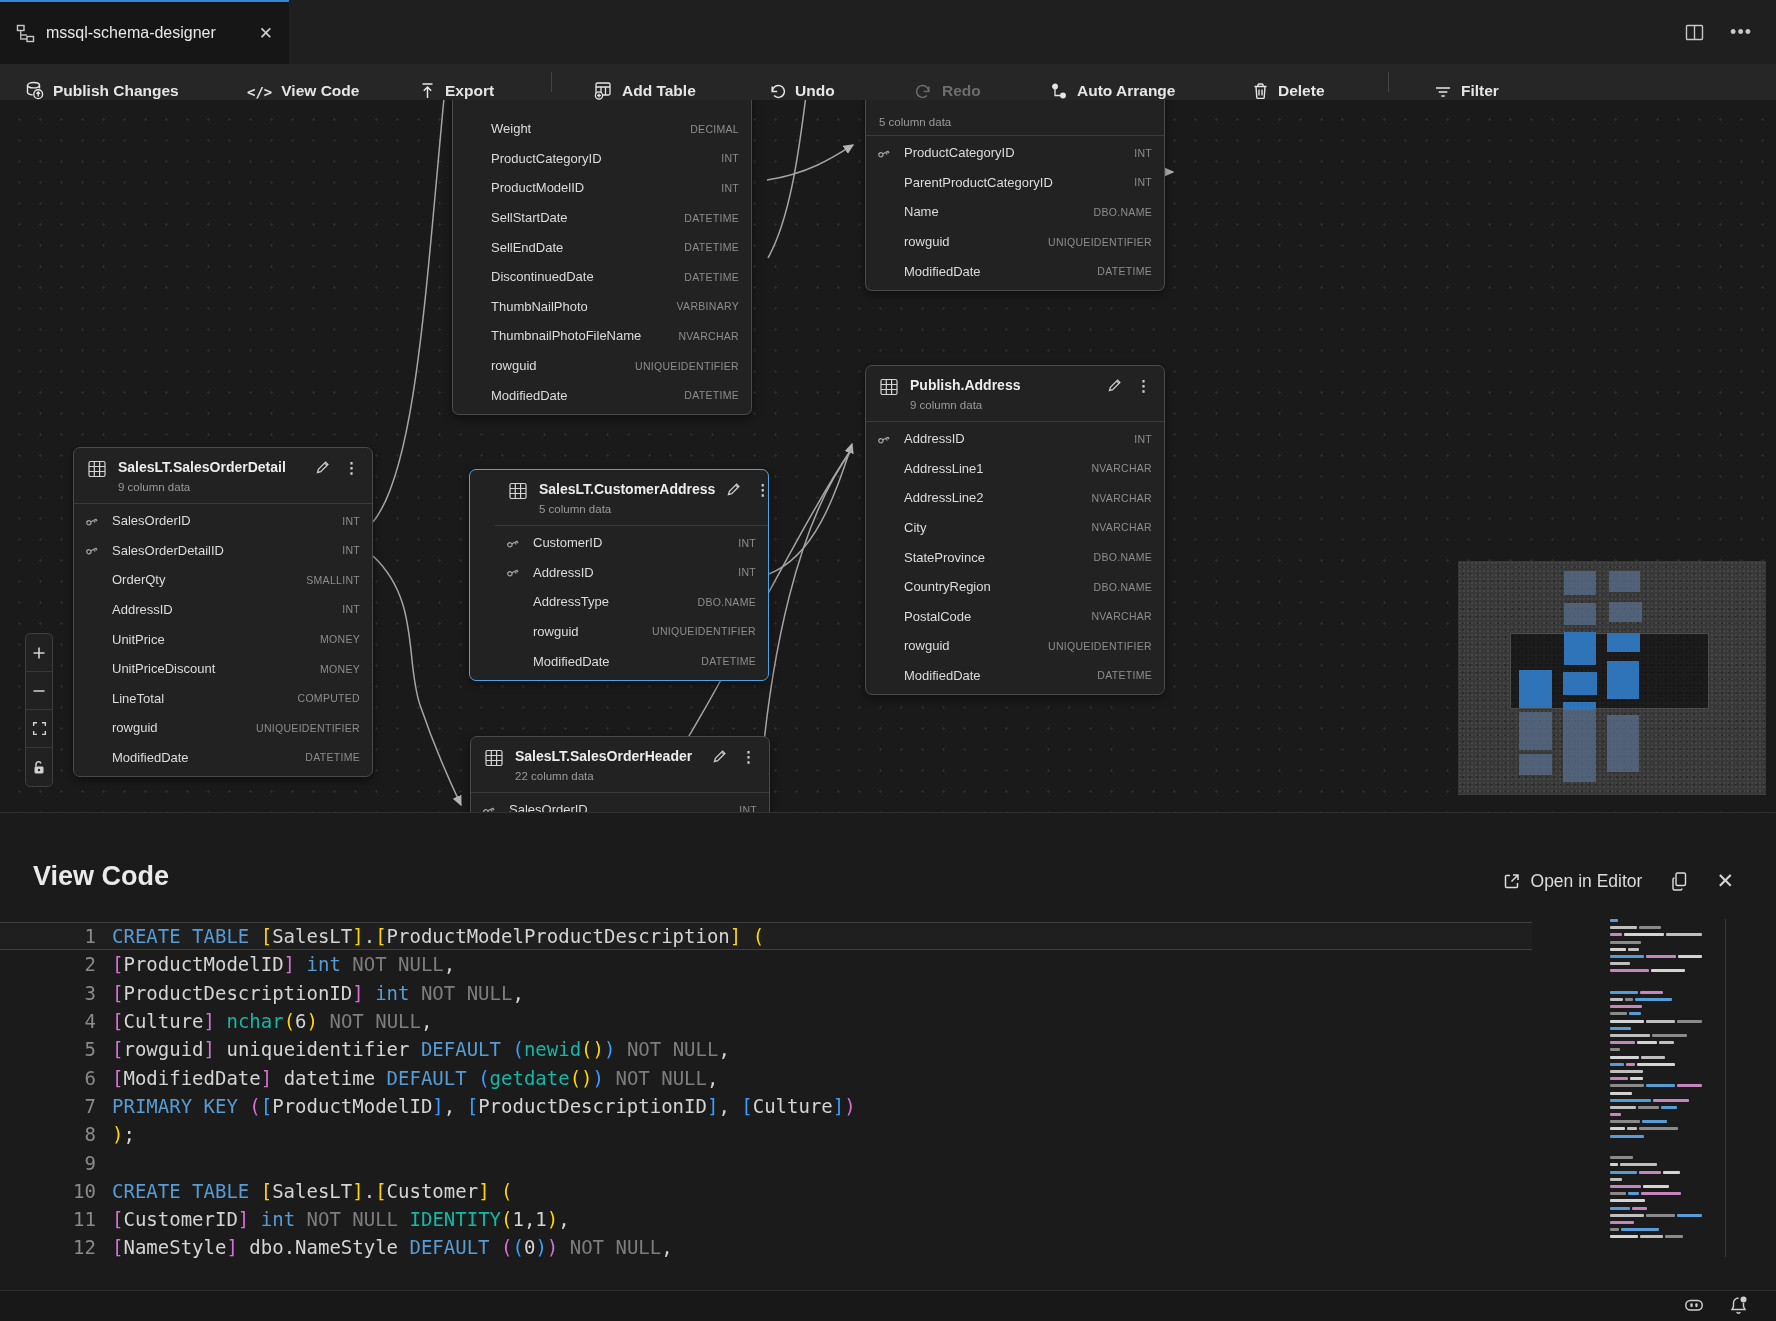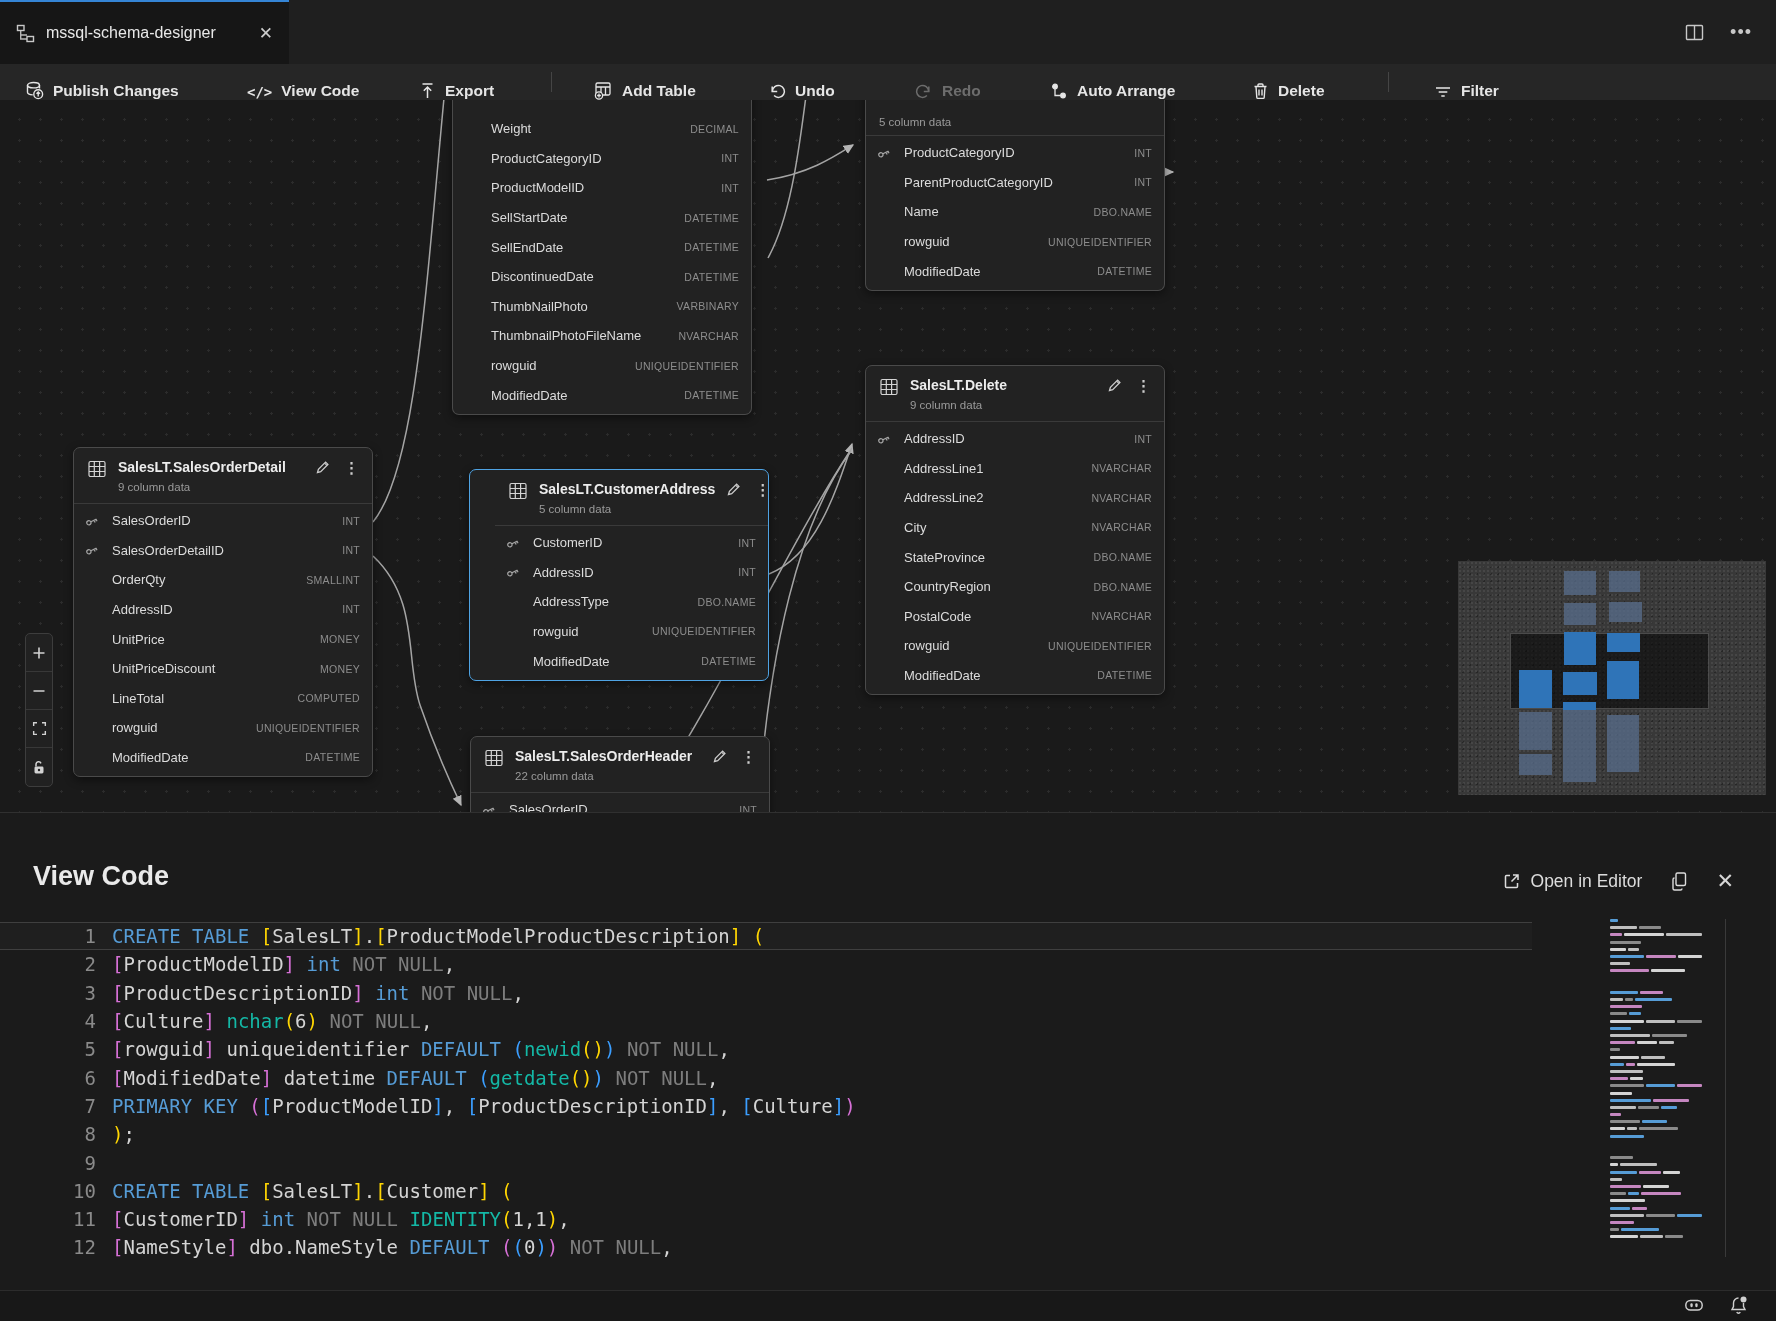--- a/index.html
+++ b/index.html
@@ -455,21 +455,21 @@
 
   <div class="card" style="left:865px; top:265px;">
     <div class="card-header">
       <span>
         <svg width="20" height="20" viewBox="0 0 20 20" fill="none" stroke="#d5d5d5" stroke-width="1.2">
           <rect x="2" y="2.5" width="16" height="15" rx="1.5"></rect>
           <path d="M2 7.5h16M2 12.5h16M7.3 2.5v15M12.6 2.5v15"></path>
         </svg>
       </span>
       <span class="card-titles">
-        <div class="card-title">SalesLT.Delete</div>
+        <div class="card-title">Publish.Address</div>
         <div class="card-sub">9 column data</div>
       </span>
       <span class="hdr-actions">
         <span>
           <svg width="16" height="16" viewBox="0 0 16 16" fill="none" stroke="#cccccc" stroke-width="1.3">
             <path d="M2.5 13.5l.9-3.2 7.2-7.2 2.3 2.3-7.2 7.2z"></path>
               <path d="M9.6 4.1l2.3 2.3"></path>
           </svg>
         </span>
         <span class="kebab">⋮</span>

